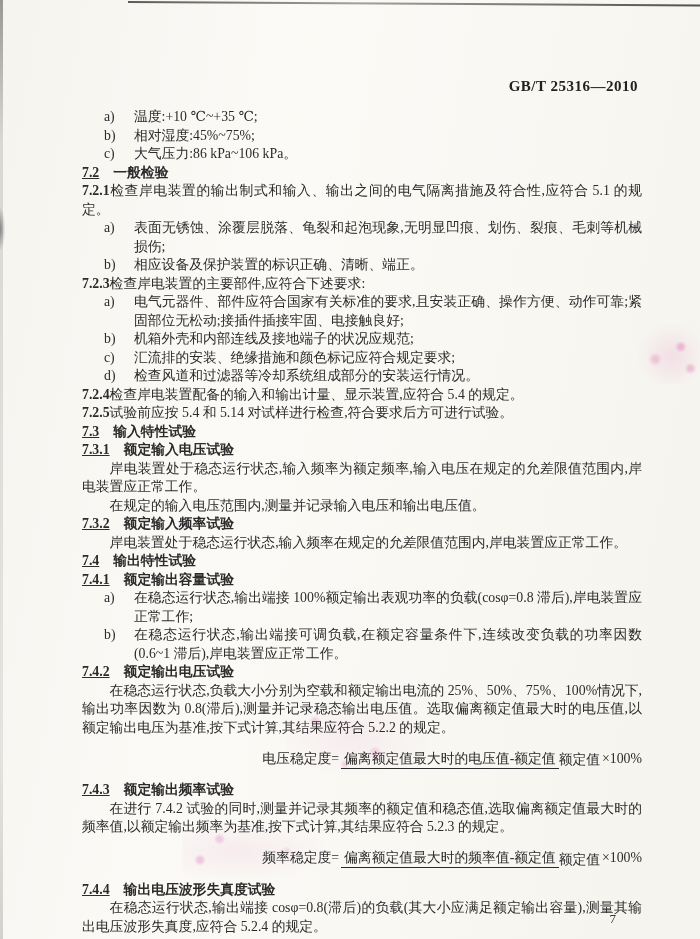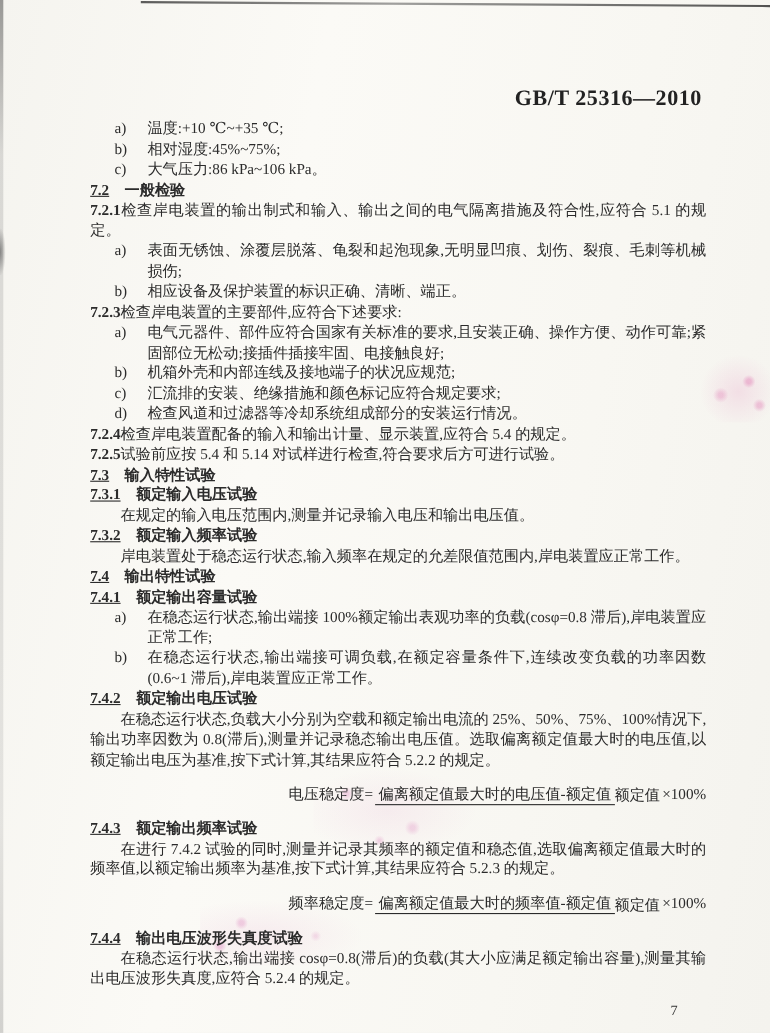--- a/index.html
+++ b/index.html
@@ -42,21 +42,21 @@
       radial-gradient(ellipse at 45% 50%,rgba(205,70,160,.07),rgba(205,70,160,0) 70%);}
   .pink-3{left:182px;top:818px;width:150px;height:60px;
     background:
       radial-gradient(circle at 25% 35%,rgba(205,70,160,.22) 0 2px,rgba(205,70,160,0) 6px),
       radial-gradient(circle at 12% 70%,rgba(205,70,160,.25) 0 2px,rgba(205,70,160,0) 6px),
       radial-gradient(circle at 70% 55%,rgba(205,70,160,.15) 0 1px,rgba(205,70,160,0) 5px),
       radial-gradient(ellipse at 35% 55%,rgba(205,70,160,.08),rgba(205,70,160,0) 70%);}
 
   .std-header{
     position:absolute;top:78px;right:62px;
-    font-weight:bold;font-size:20px;letter-spacing:.5px;color:#222;
+    font-weight:bold;font-size:15px;letter-spacing:.5px;color:#222;
   }
   .content{
     position:absolute;top:108px;left:82px;width:560px;
     font-size:13.8px;line-height:18.5px;text-align:justify;
   }
   .content div{margin:0;}
   .sec{font-weight:bold;}
   .sec .num{margin-right:14px;text-decoration:underline;}
   .clause .num{font-weight:bold;}
   .li{position:relative;padding-left:52px;}
@@ -96,20 +96,21 @@
       <div class="li"><span class="lbl">b)</span><span class="txt">相应设备及保护装置的标识正确、清晰、端正。</span></div>
       <div class="clause"><span class="num">7.2.3</span><span class="txt">检查岸电装置的主要部件,应符合下述要求:</span></div>
       <div class="li"><span class="lbl">a)</span><span class="txt">电气元器件、部件应符合国家有关标准的要求,且安装正确、操作方便、动作可靠;紧固部位无松动;接插件插接牢固、电接触良好;</span></div>
       <div class="li"><span class="lbl">b)</span><span class="txt">机箱外壳和内部连线及接地端子的状况应规范;</span></div>
       <div class="li"><span class="lbl">c)</span><span class="txt">汇流排的安装、绝缘措施和颜色标记应符合规定要求;</span></div>
       <div class="li"><span class="lbl">d)</span><span class="txt">检查风道和过滤器等冷却系统组成部分的安装运行情况。</span></div>
       <div class="clause"><span class="num">7.2.4</span><span class="txt">检查岸电装置配备的输入和输出计量、显示装置,应符合 5.4 的规定。</span></div>
       <div class="clause"><span class="num">7.2.5</span><span class="txt">试验前应按 5.4 和 5.14 对试样进行检查,符合要求后方可进行试验。</span></div>
       <div class="sec"><span class="num">7.3</span><span class="title">输入特性试验</span></div>
       <div class="sec"><span class="num">7.3.1</span><span class="title">额定输入电压试验</span></div>
+      <div class="para">岸电装置处于稳态运行状态,输入频率为额定频率,输入电压在规定的允差限值范围内,岸电装置应正常工作。</div>
       <div class="para">在规定的输入电压范围内,测量并记录输入电压和输出电压值。</div>
       <div class="sec"><span class="num">7.3.2</span><span class="title">额定输入频率试验</span></div>
       <div class="para">岸电装置处于稳态运行状态,输入频率在规定的允差限值范围内,岸电装置应正常工作。</div>
       <div class="sec"><span class="num">7.4</span><span class="title">输出特性试验</span></div>
       <div class="sec"><span class="num">7.4.1</span><span class="title">额定输出容量试验</span></div>
       <div class="li"><span class="lbl">a)</span><span class="txt">在稳态运行状态,输出端接 100%额定输出表观功率的负载(cosφ=0.8 滞后),岸电装置应正常工作;</span></div>
       <div class="li"><span class="lbl">b)</span><span class="txt">在稳态运行状态,输出端接可调负载,在额定容量条件下,连续改变负载的功率因数(0.6~1 滞后),岸电装置应正常工作。</span></div>
       <div class="sec"><span class="num">7.4.2</span><span class="title">额定输出电压试验</span></div>
       <div class="para">在稳态运行状态,负载大小分别为空载和额定输出电流的 25%、50%、75%、100%情况下,输出功率因数为 0.8(滞后),测量并记录稳态输出电压值。选取偏离额定值最大时的电压值,以额定输出电压为基准,按下式计算,其结果应符合 5.2.2 的规定。</div>
       <div class="formula-row">

